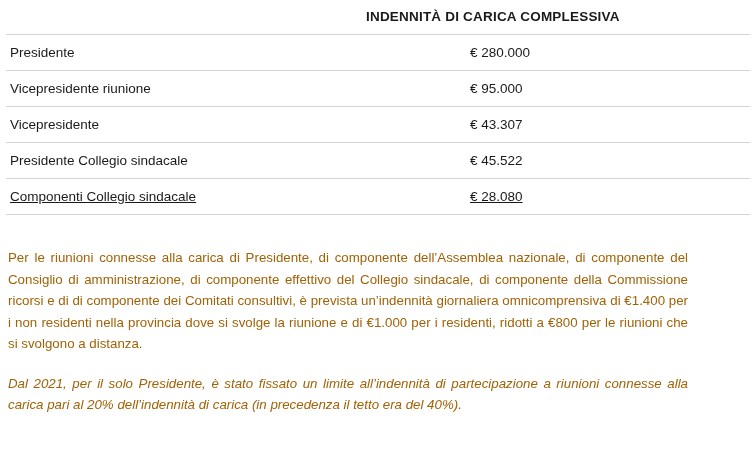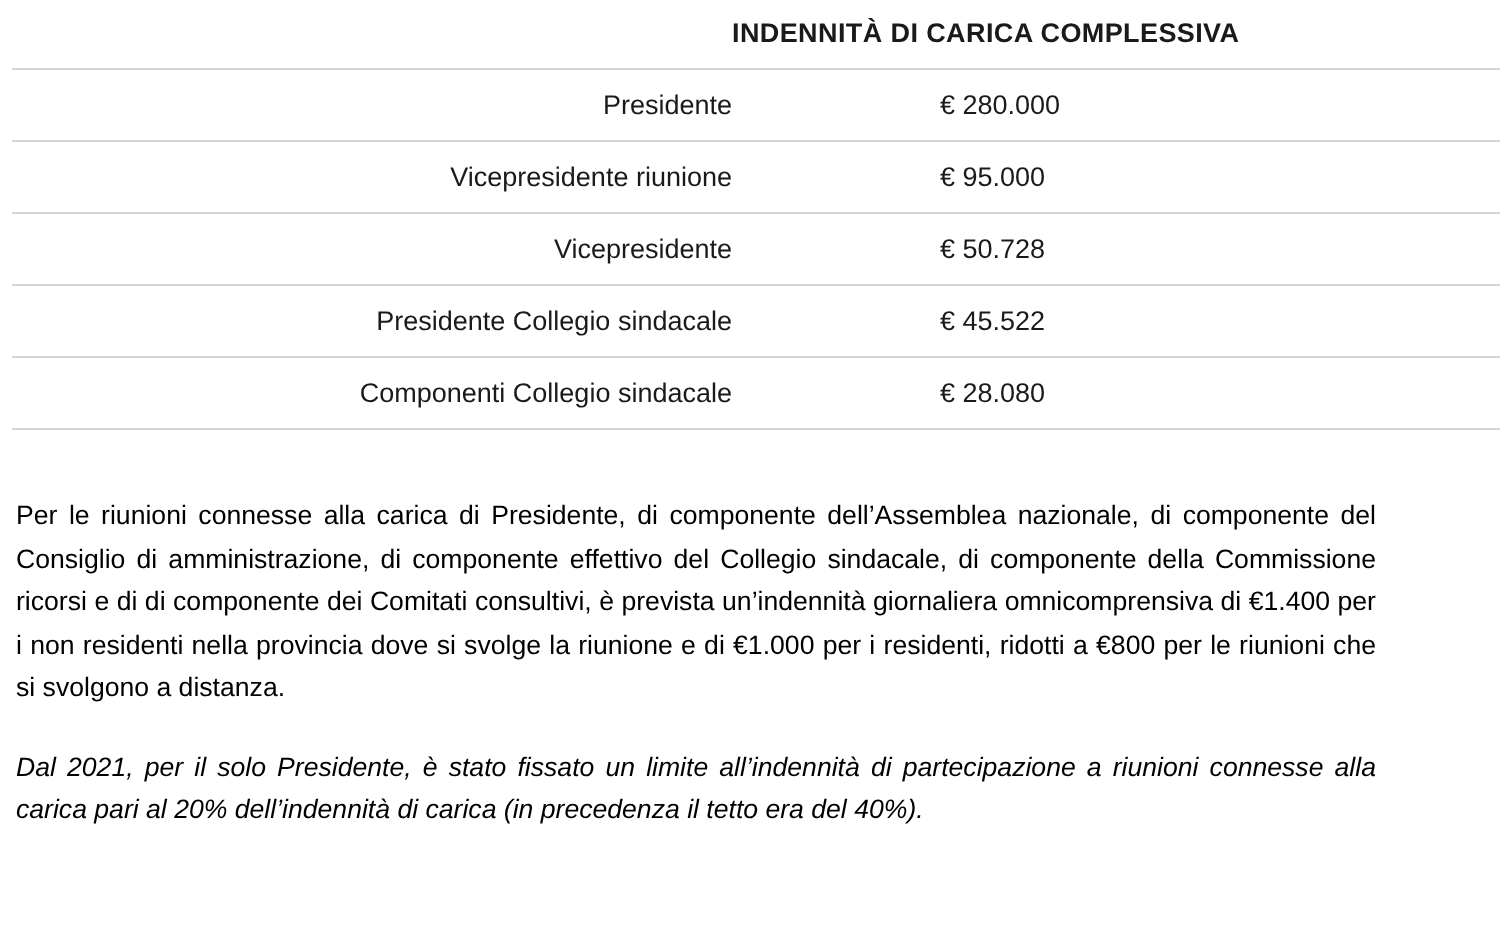--- a/index.html
+++ b/index.html
@@ -47,37 +47,37 @@
   }
   tbody td {
     font-size: 13.5px;
     color: #1a1a1a;
     padding: 10px 0 10px 0;
     border-bottom: 1px solid #d4d4d4;
     vertical-align: middle;
   }
   tbody td.cell-label {
     padding-left: 4px;
-    text-align: right;
   }
   tbody td.cell-value {
     padding-left: 104px;
   }
   tbody tr:last-child td {
     border-bottom: 1px solid #d4d4d4;
+    text-decoration: underline;
   }
 
   .paragraphs {
     margin-top: 32px;
     padding: 0 10px 0 8px;
   }
   .para {
     font-size: 13.3px;
     line-height: 21.5px;
-    color: #000000;
+    color: #a16207;
     text-align: justify;
     margin: 0 0 18px 0;
   }
   .para:last-child { margin-bottom: 0; font-style: italic; }
 </style>
 </head>
 <body>
 
 <div class="page">
 
@@ -96,21 +96,21 @@
       <tr>
         <td class="cell-label">Presidente</td>
         <td class="cell-value">€ 280.000</td>
       </tr>
       <tr>
         <td class="cell-label">Vicepresidente riunione</td>
         <td class="cell-value">€ 95.000</td>
       </tr>
       <tr>
         <td class="cell-label">Vicepresidente</td>
-        <td class="cell-value">€ 50.728</td>
+        <td class="cell-value">€ 43.307</td>
       </tr>
       <tr>
         <td class="cell-label">Presidente Collegio sindacale</td>
         <td class="cell-value">€ 45.522</td>
       </tr>
       <tr>
         <td class="cell-label">Componenti Collegio sindacale</td>
         <td class="cell-value">€ 28.080</td>
       </tr>
     </tbody>

